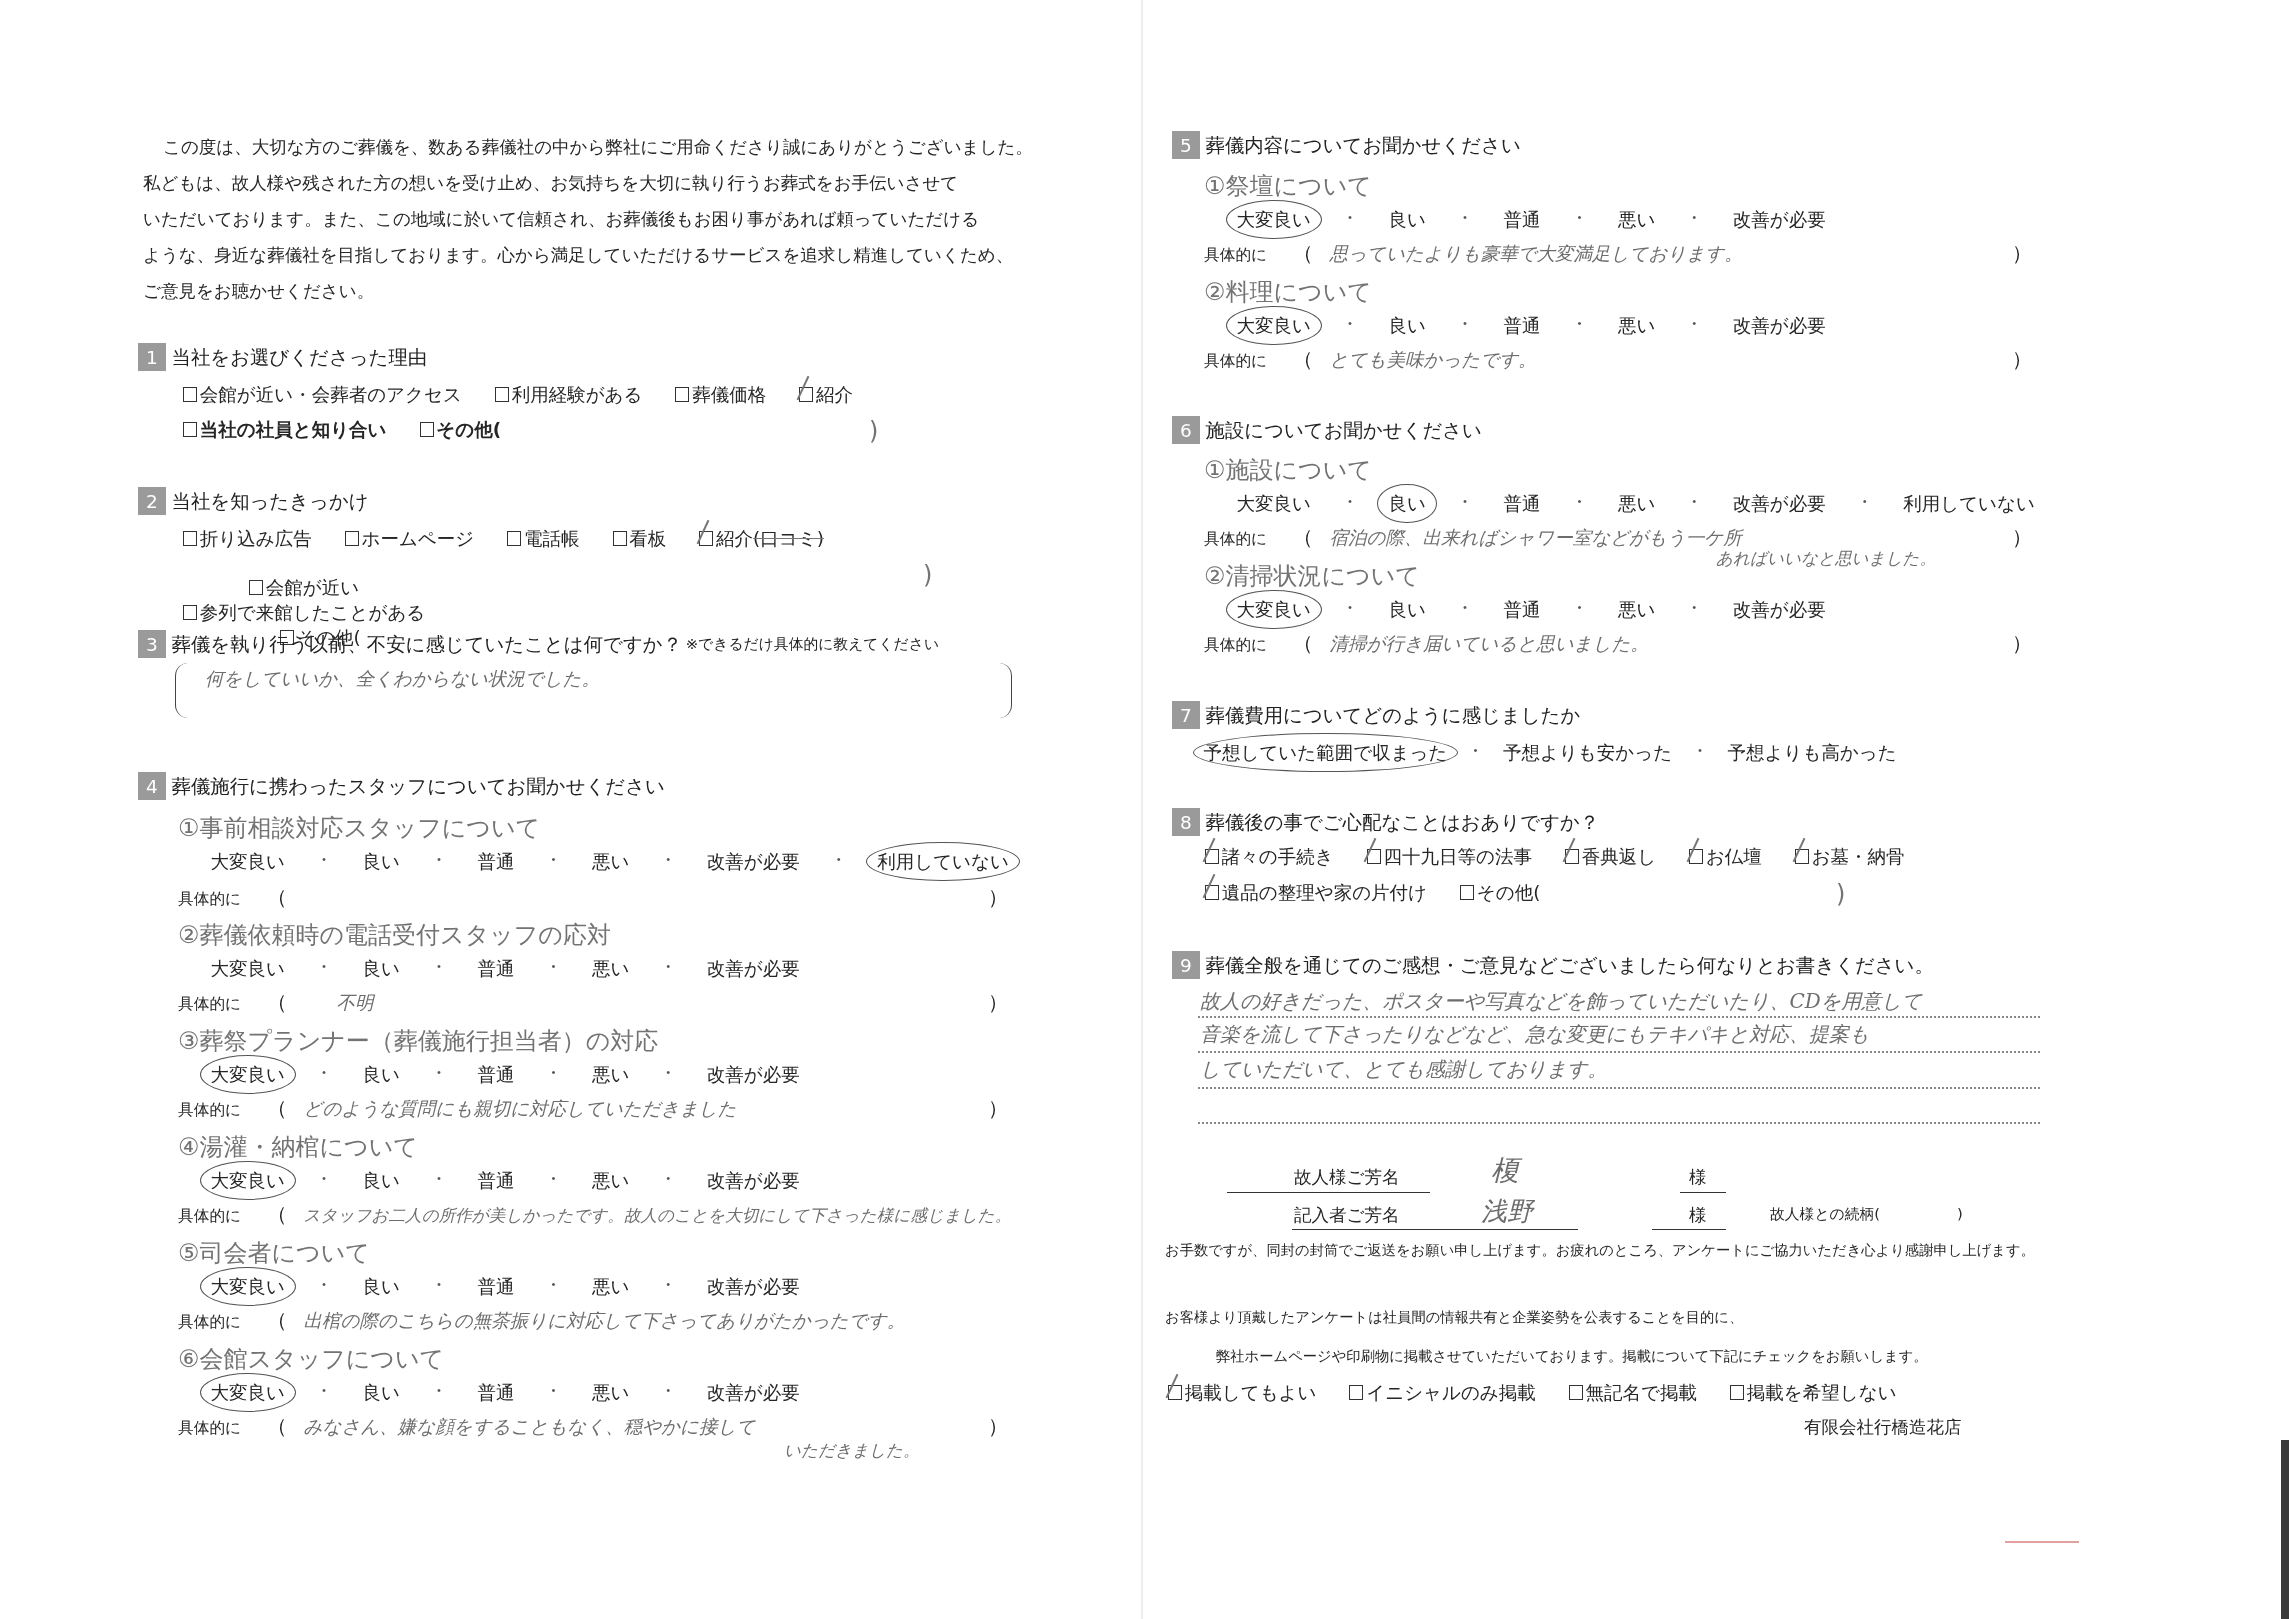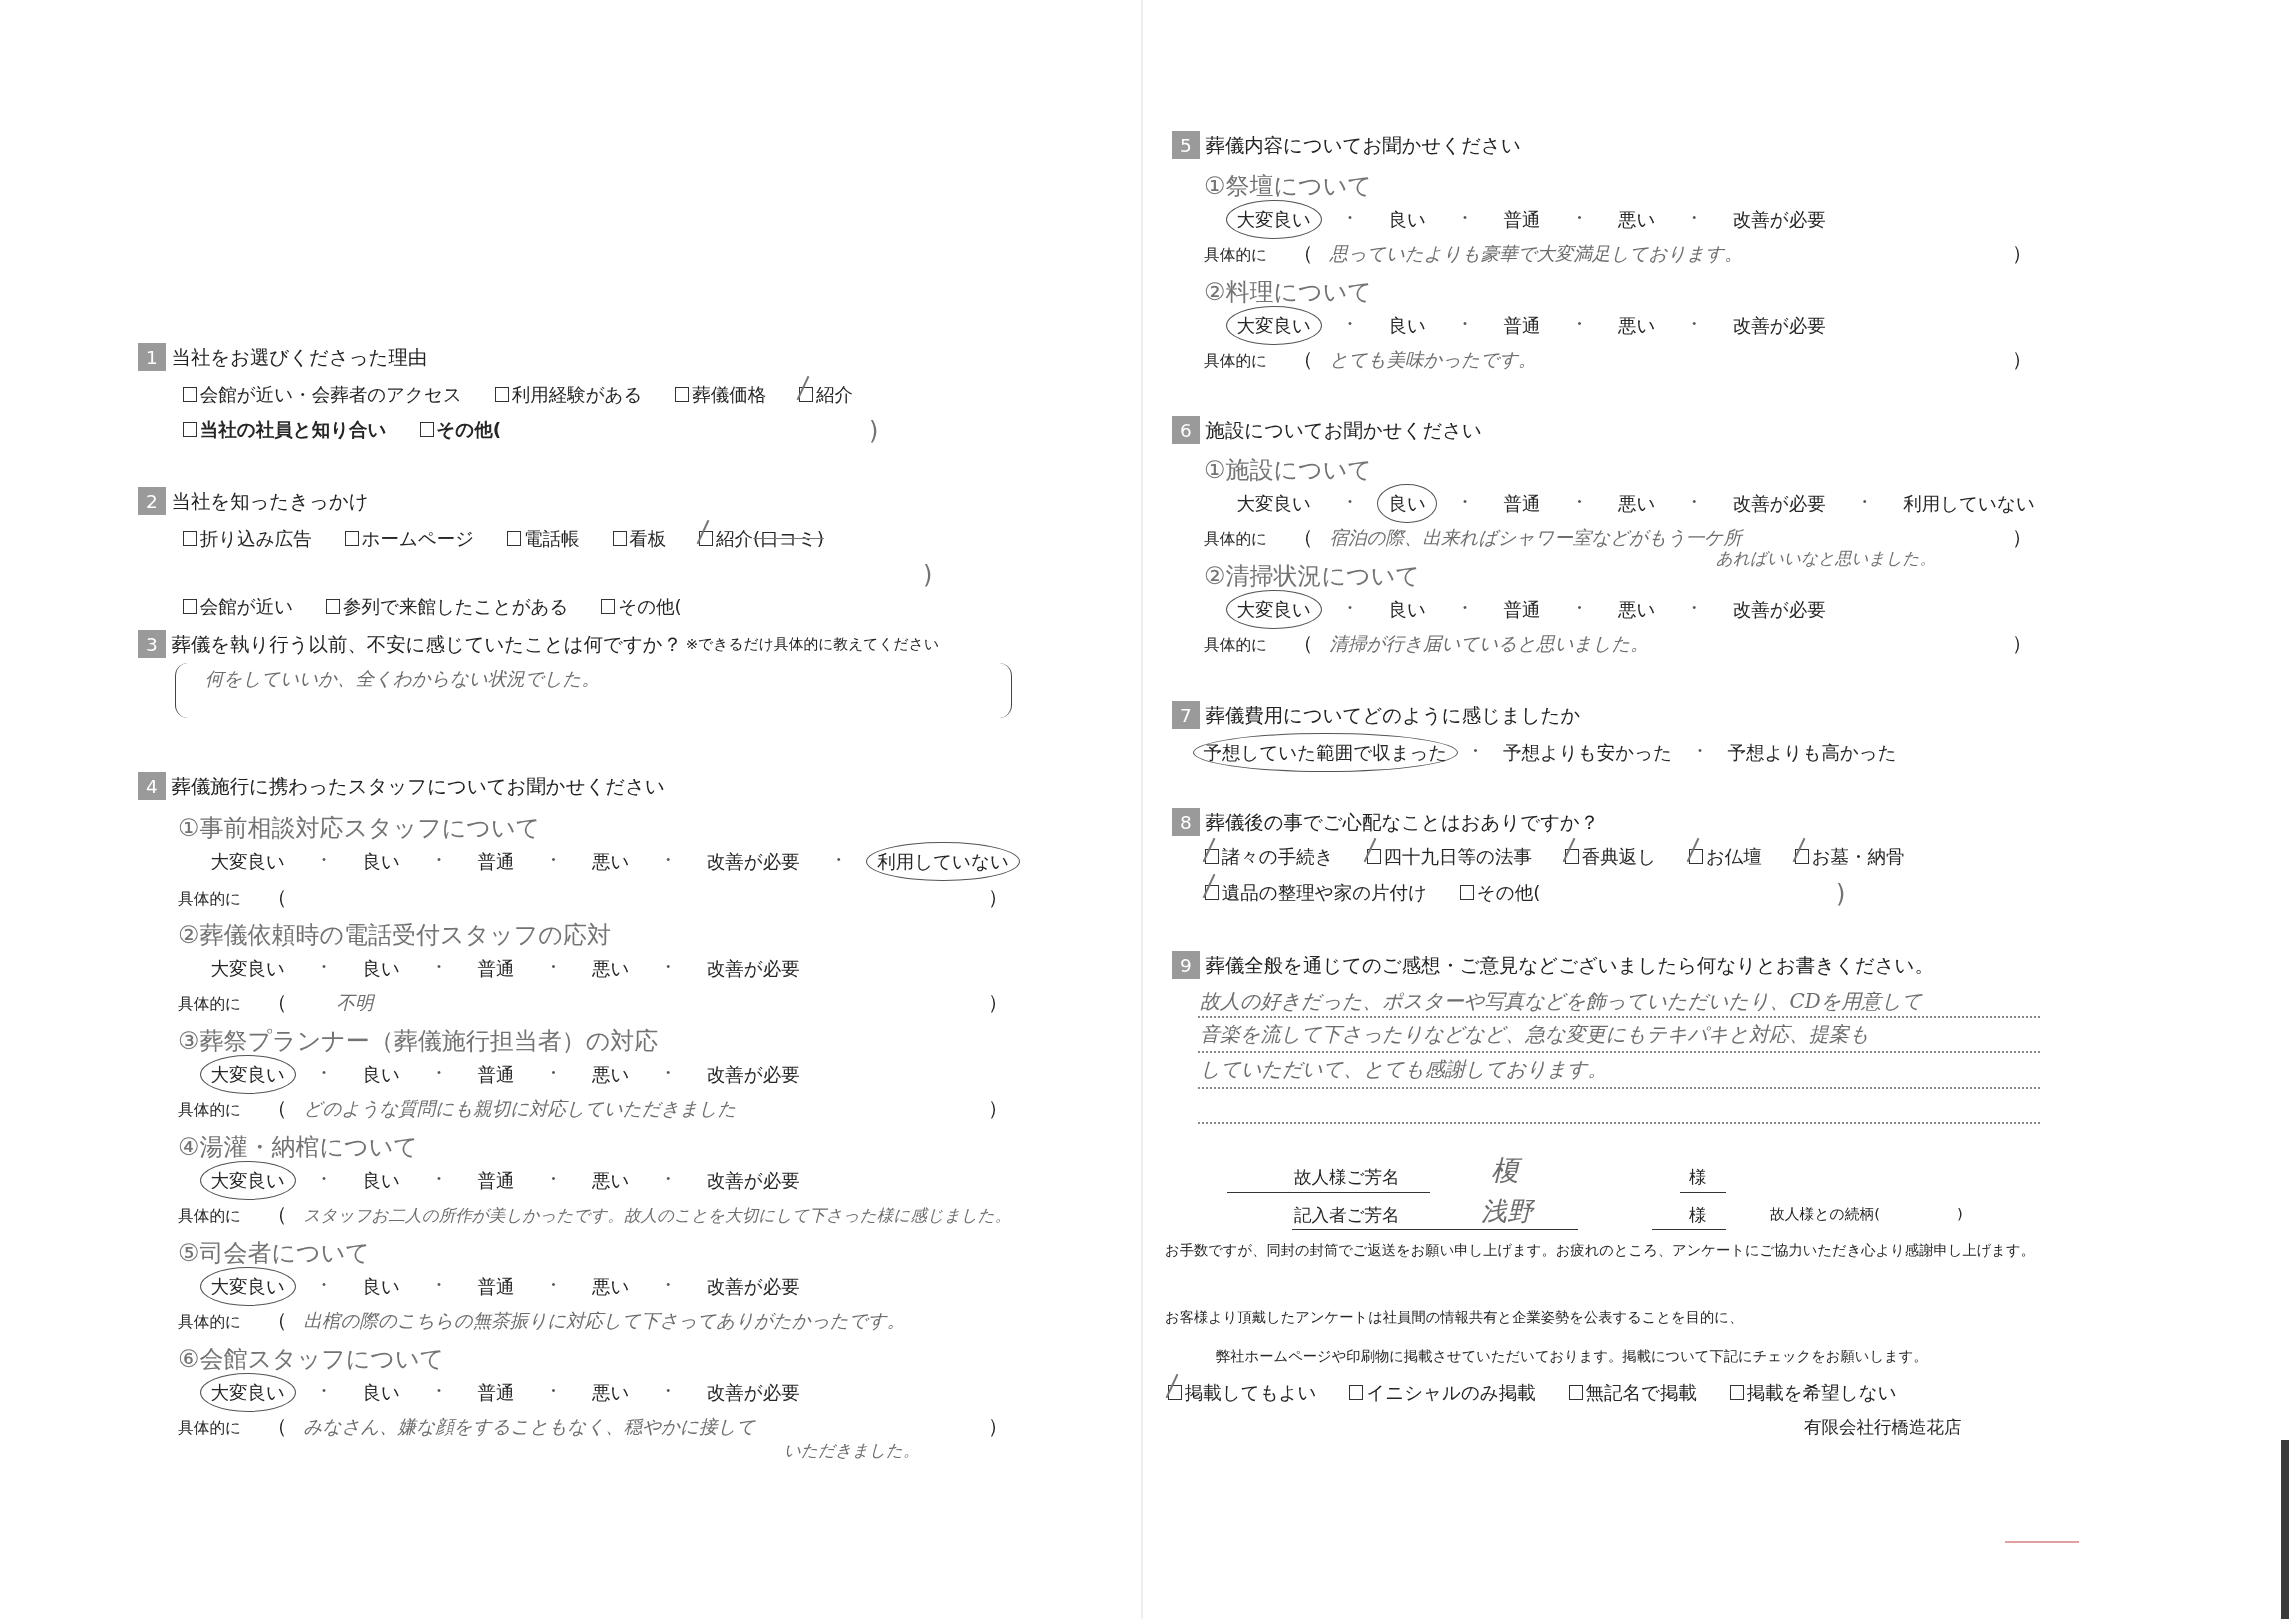--- a/index.html
+++ b/index.html
@@ -56,20 +56,27 @@
 </style>
 </head>
 <body>
 
 <div class="fold"></div>
 <div class="right-edge"></div>
 <div class="red-mark"></div>
 
 <div class="page page-left">
 
+  <div class="intro">
+    <p>この度は、大切な方のご葬儀を、数ある葬儀社の中から弊社にご用命くださり誠にありがとうございました。</p>
+    <p>私どもは、故人様や残された方の想いを受け止め、お気持ちを大切に執り行うお葬式をお手伝いさせて</p>
+    <p>いただいております。また、この地域に於いて信頼され、お葬儀後もお困り事があれば頼っていただける</p>
+    <p>ような、身近な葬儀社を目指しております。心から満足していただけるサービスを追求し精進していくため、</p>
+    <p>ご意見をお聴かせください。</p>
+  </div>
 
   <div class="sec-head" style="left:138px; top:343px;">
     <span class="badge">1</span>
     <span>当社をお選びくださった理由</span>
   </div>
   <div class="row" style="left:183px; top:382px;">
     <span class="cb">
         <span class="box"></span>
         <span>会館が近い・会葬者のアクセス</span>
       </span>
@@ -118,21 +125,21 @@
     <span class="cb">
         <span class="box"></span>
         <span>看板</span>
       </span>
     <span class="cb">
         <span class="box checked"></span>
         <span>紹介</span>
         <span class="strike">(口コミ)</span>
       </span>
   </div>
-  <div class="row" style="left:183px; top:594px;">
+  <div class="row" style="left:183px; top:575px;flex-direction:column;">
     <span class="cb">
         <span class="box"></span>
         <span>会館が近い</span>
       </span>
     <span class="cb">
         <span class="box"></span>
         <span>参列で来館したことがある</span>
       </span>
     <span class="cb" style="margin-right:0">
         <span class="box"></span>

